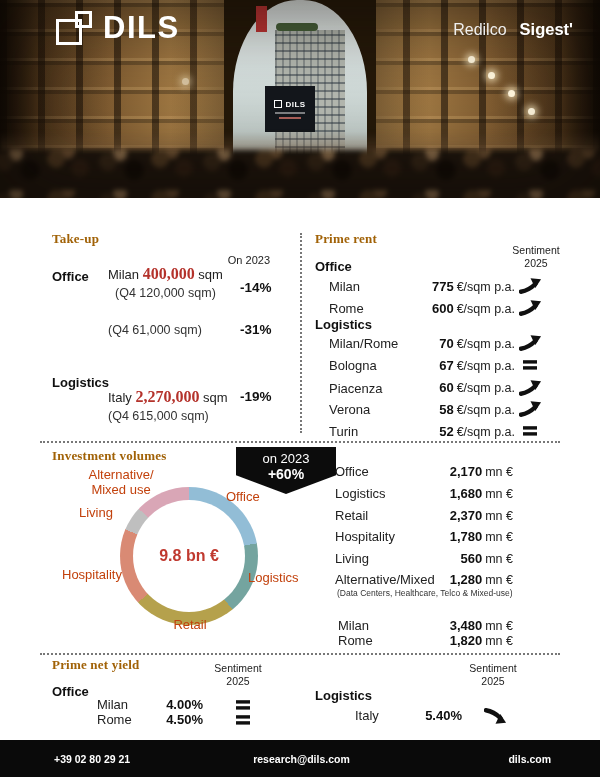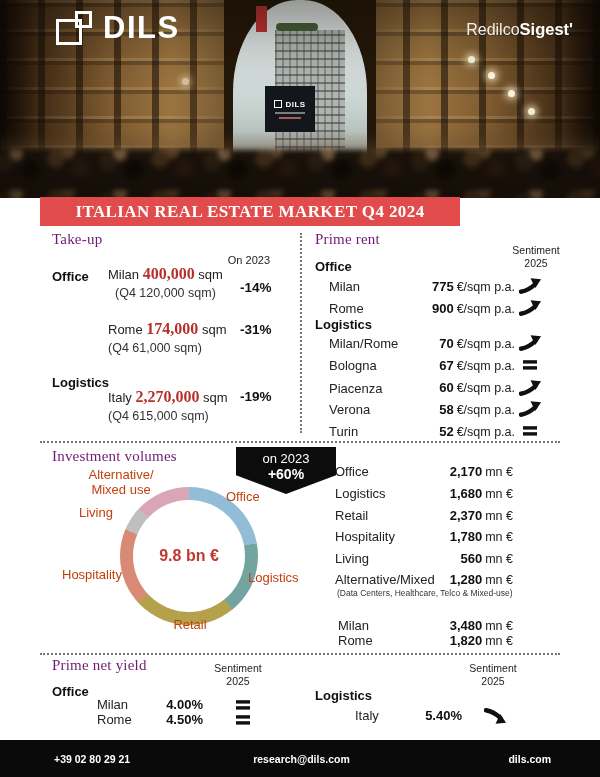--- a/index.html
+++ b/index.html
@@ -49,32 +49,32 @@
     background-size:104px 40px;}
   .crowd-haze{position:absolute;left:0;right:0;bottom:44px;height:22px;filter:blur(2px);
     background:linear-gradient(180deg,rgba(90,66,40,0) 0%,rgba(120,92,60,.45) 100%);}
   .vignette{position:absolute;inset:0;box-shadow:inset 0 0 70px 18px rgba(15,9,4,.55);pointer-events:none;}
 
   .brand{position:absolute;left:56px;top:11px;display:flex;align-items:center;gap:11px;}
   .mark{position:relative;width:36px;height:33px;}
   .sq-big{position:absolute;left:0;top:8px;width:20px;height:20px;border:3.5px solid #fff;}
   .sq-small{position:absolute;left:19px;top:0;width:11px;height:11px;border:3px solid #fff;}
   .brand-name{color:#fff;font-size:31px;font-weight:600;letter-spacing:1.5px;line-height:1;}
-  .partners{position:absolute;right:27px;top:20px;display:flex;align-items:baseline;}
+  .partners{position:absolute;right:27px;top:20px;display:flex;align-items:baseline;gap:13px;}
   .partner1{color:#efefef;font-size:16px;}
   .partner2{color:#fff;font-size:16.5px;font-weight:bold;}
 
   
   .title-banner{position:absolute;left:40px;top:197px;width:420px;height:29px;background:#e14b4b;
     display:flex;align-items:center;justify-content:center;}
   .title-banner span{color:#fff;font-family:"Liberation Serif",serif;font-weight:bold;
     font-size:17px;letter-spacing:.4px;white-space:nowrap;}
 
   
-  .sec-title{font-family:"Liberation Serif",serif;font-weight:normal;color:#701a75;font-size:15px;letter-spacing:.2px;}
+  .sec-title{font-family:"Liberation Serif",serif;font-weight:bold;color:#a16207;font-size:13px;letter-spacing:.2px;}
   .bold-label{font-weight:bold;font-size:13px;color:#101010;}
   .small-hdr{font-size:10.5px;color:#222;line-height:1.25;text-align:center;}
   .dotted-h{border-top:2px dotted #777;height:0;}
   .dotted-v{border-left:2px dotted #777;width:0;}
   .rnum{font-family:"Liberation Serif",serif;font-weight:bold;color:#b4322b;font-size:16px;}
   .row-txt{font-size:13px;color:#222;}
   .chg{font-weight:bold;font-size:13.5px;color:#101010;}
   .sent{display:inline-flex;align-items:center;justify-content:center;width:30px;height:16px;}
   .valb{font-weight:bold;font-size:13px;color:#101010;}
   .unit{font-size:12.5px;color:#222;margin-left:3px;}
@@ -151,23 +151,20 @@
           <span class="sq-small"></span>
       </span>
       <span class="brand-name">DILS</span>
     </div>
     <div class="partners">
       <span class="partner1">Redilco</span>
       <span class="partner2">Sigest'</span>
     </div>
   </div>
 
-  <div class="title-banner">
-    <span>ITALIAN REAL ESTATE MARKET Q4 2024</span>
-  </div>
 
   <div class="abs dotted-v" style="left:300px;top:233px;height:200px;"></div>
   <div class="abs dotted-h" style="left:40px;top:441px;width:520px;"></div>
   <div class="abs dotted-h" style="left:40px;top:653px;width:520px;"></div>
 
   <div class="takeup">
     <div class="abs sec-title" style="left:0;top:0;">Take-up</div>
     <div class="abs" style="left:130px;top:23px;width:88px;text-align:right;font-size:11px;color:#222;">On 2023</div>
     <div class="abs bold-label" style="left:0;top:38px;">Office</div>
 
@@ -175,25 +172,20 @@
       <div class="row-txt" style="white-space:nowrap;">
         <span>Milan</span>
         <span class="rnum">400,000</span>
         <span>sqm</span>
       </div>
       <div class="tk-line2">(Q4 120,000 sqm)</div>
     </div>
     <div class="abs chg" style="left:188px;top:49px;">-14%</div>
 
     <div class="abs" style="left:56px;top:89px;">
-      <div class="row-txt" style="white-space:nowrap;">
-        <span>Rome</span>
-        <span class="rnum">174,000</span>
-        <span>sqm</span>
-      </div>
       <div class="tk-line2">(Q4 61,000 sqm)</div>
     </div>
     <div class="abs chg" style="left:188px;top:91px;">-31%</div>
 
     <div class="abs bold-label" style="left:0;top:144px;">Logistics</div>
     <div class="abs" style="left:56px;top:157px;">
       <div class="row-txt" style="white-space:nowrap;">
         <span>Italy</span>
         <span class="rnum">2,270,000</span>
         <span>sqm</span>
@@ -216,21 +208,21 @@
       <span class="pr-val"><span class="valb">775</span><span class="unit">€/sqm p.a.</span></span>
       <span class="sent">
           <svg width="23" height="16" viewBox="0 0 24 16">
             <path d="M2 14 C8 13 13 10 17 6" fill="none" stroke="#101010" stroke-width="4.5" stroke-linecap="round"></path>
             <polygon points="12,0 23,1 17,10" fill="#101010"></polygon>
           </svg>
         </span>
     </div>
     <div class="pr-row" style="top:68px;">
       <span class="pr-city">Rome</span>
-      <span class="pr-val"><span class="valb">900</span><span class="unit">€/sqm p.a.</span></span>
+      <span class="pr-val"><span class="valb">600</span><span class="unit">€/sqm p.a.</span></span>
       <span class="sent">
           <svg width="23" height="16" viewBox="0 0 24 16">
             <path d="M2 14 C8 13 13 10 17 6" fill="none" stroke="#101010" stroke-width="4.5" stroke-linecap="round"></path>
             <polygon points="12,0 23,1 17,10" fill="#101010"></polygon>
           </svg>
         </span>
     </div>
 
     <div class="abs bold-label" style="left:0;top:86px;">Logistics</div>
 

